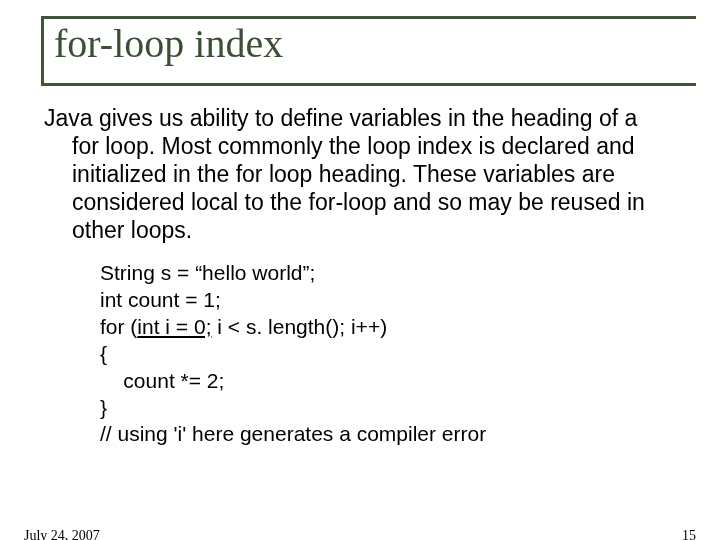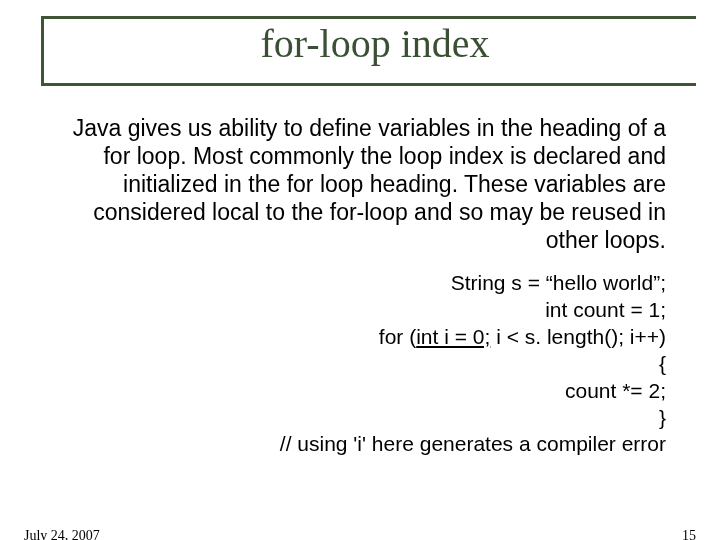--- a/index.html
+++ b/index.html
@@ -14,39 +14,37 @@
   }
   .slide {
     position: relative;
     box-sizing: border-box;
     width: 720px;
     height: 540px;
     padding: 0;
   }
   .title-wrap {
     margin: 16px 24px 0 41px;
-    text-align: center;
   }
   .title-inner {
     border-top: 3px solid #405538;
     border-left: 3px solid #405538;
     border-bottom: 3px solid #405538;
     padding: 0 0 10px 10px;
     min-height: 54px;
   }
   .title {
     font-family: "Times New Roman", Times, serif;
     font-size: 40px;
     color: #3a4f34;
     line-height: 1.05;
     padding-top: 4px;
   }
   .body {
-    margin: 28px 54px 0 44px;
-    text-align: right;
+    margin: 18px 54px 0 44px;
   }
   .para {
     font-size: 23px;
     line-height: 1.22;
     text-indent: -28px;
     padding-left: 28px;
   }
   .code-block {
     font-family: Liberation Sans, sans-serif;
     font-size: 21px;

